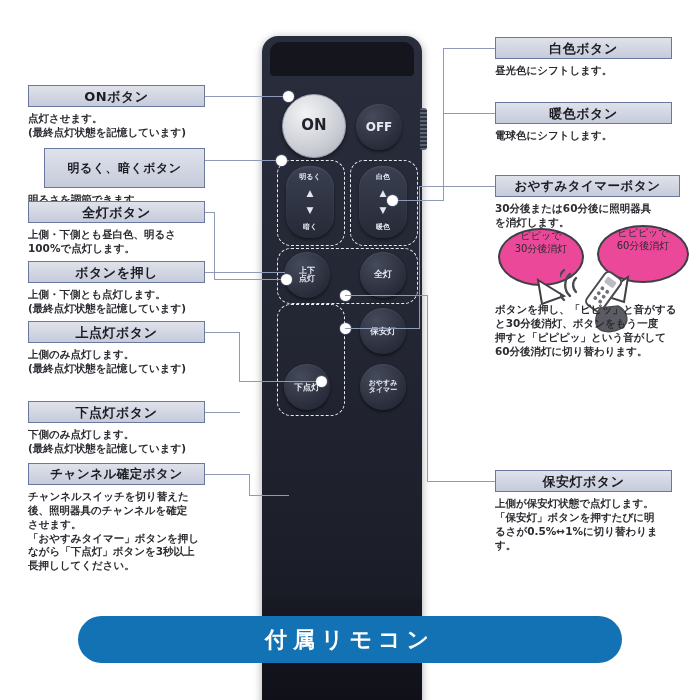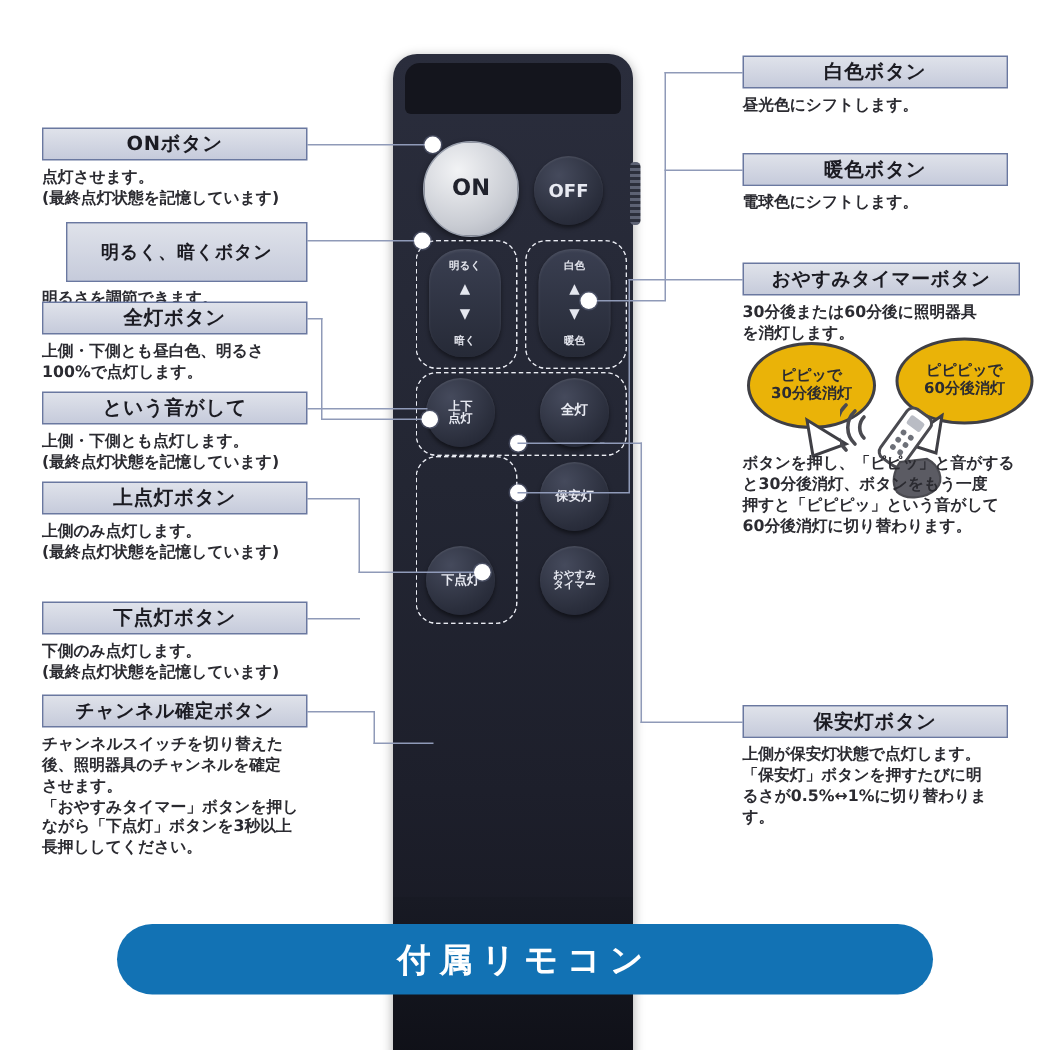--- a/index.html
+++ b/index.html
@@ -89,22 +89,22 @@
   }
   .pad .tri{font-size:9px;line-height:1;}
   .dashbox{
     position:absolute;border:1.6px dashed #e9ebf2;border-radius:14px;
     pointer-events:none;
   }
 
   
   .bubble{
     position:absolute;border:2px solid #3f3f45;border-radius:50%;
-    background:#eab308;display:flex;align-items:center;justify-content:center;
-    text-align:center;font-size:10px;font-weight:bold;line-height:1.25;
+    background:#ec4899;display:flex;justify-content:center;
+    text-align:center;font-size:10px;font-weight:normal;line-height:1.25;
     color:#2b2b31;box-sizing:border-box;
   }
   .tail{position:absolute;}
 
   
   #banner{
     position:absolute;left:78px;top:616px;width:544px;height:47px;
     background:#1272b4;border-radius:24px;
     display:flex;align-items:center;justify-content:center;
     color:#fff;font-weight:bold;font-size:22px;letter-spacing:6px;
@@ -225,21 +225,21 @@
     <div class="desc">明るさを調節できます。</div>
   </div>
 
   <div class="callout" style="left:28px;top:201px;width:177px;">
     <div class="box" style="height:22px;font-size:13px;">全灯ボタン</div>
     <div class="desc">上側・下側とも昼白色、明るさ
 100%で点灯します。</div>
   </div>
 
   <div class="callout" style="left:28px;top:261px;width:177px;">
-    <div class="box" style="height:22px;font-size:13px;">という音がして</div>
+    <div class="box" style="height:22px;font-size:13px;">ボタンを押し</div>
     <div class="desc">上側・下側とも点灯します。
 (最終点灯状態を記憶しています)</div>
   </div>
 
   <div class="callout" style="left:28px;top:321px;width:177px;">
     <div class="box" style="height:22px;font-size:13px;">上点灯ボタン</div>
     <div class="desc">上側のみ点灯します。
 (最終点灯状態を記憶しています)</div>
   </div>
 

